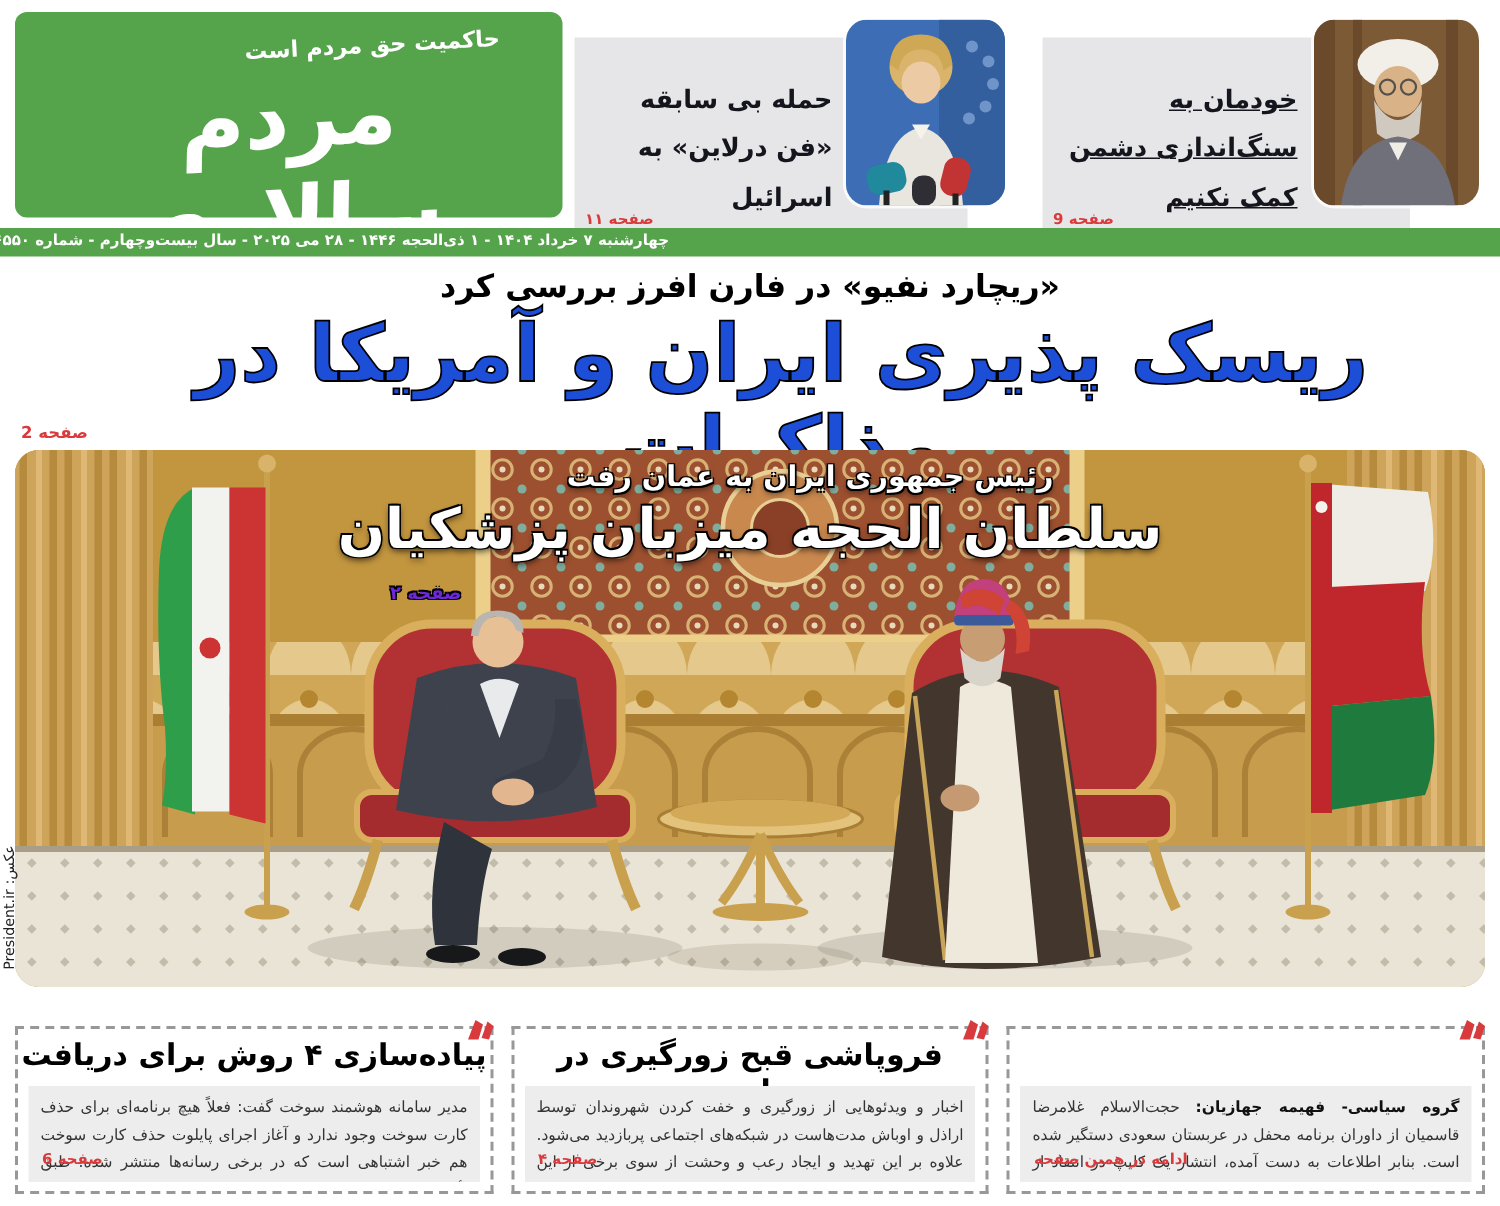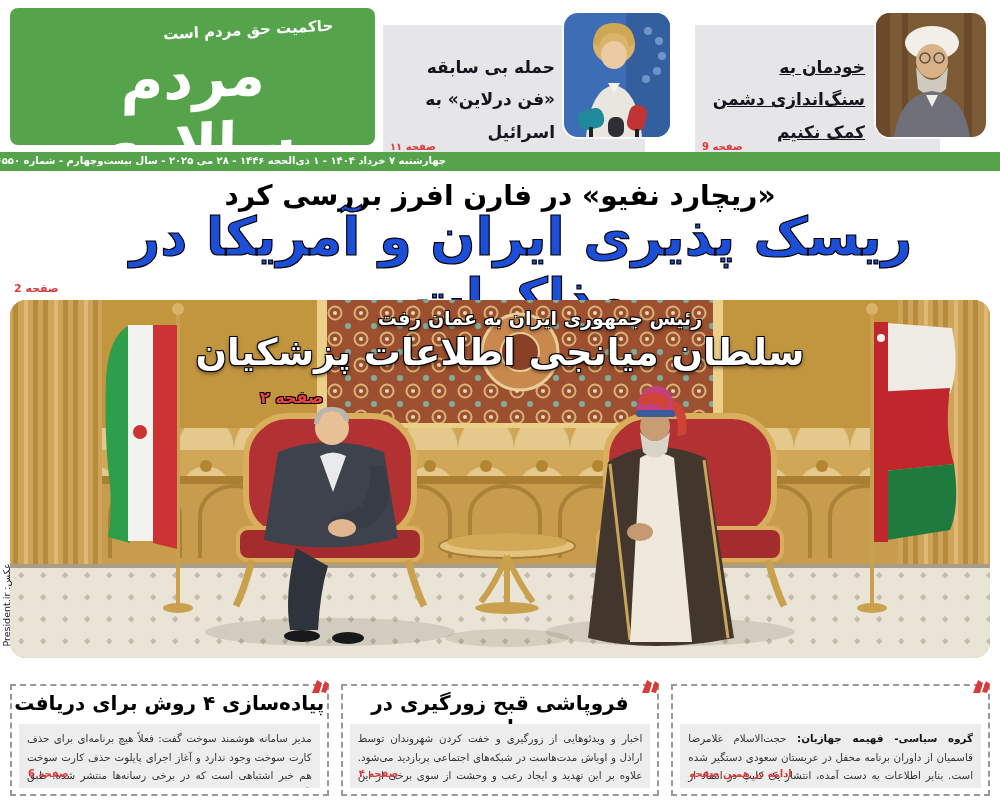--- a/index.html
+++ b/index.html
@@ -20,35 +20,35 @@
   .teaser-box .headline{position:absolute;top:26px;direction:rtl;text-align:right;
             font-size:17px;font-weight:bold;color:#15151d;line-height:1.9;}
   .page-ref{color:#d93a3c;font-weight:bold;font-size:10px;direction:rtl;text-align:right;}
   .teaser-box .page-ref{position:absolute;left:7px;bottom:7px;}
   .teaser-photo{position:absolute;top:13px;height:124px;border-radius:14px;overflow:hidden;
             box-shadow:0 0 0 2px rgba(255,255,255,.8);}
   .teaser-photo svg{display:block;width:100%;height:100%;}
 
   
   .lead-kicker{position:absolute;top:179px;left:0;width:100%;text-align:center;direction:rtl;
-            font-size:28px;font-weight:bold;color:#000;}
+            font-size:21px;font-weight:bold;color:#000;}
   .lead-headline{position:absolute;top:206px;left:0;width:100%;text-align:center;direction:rtl;
             font-size:53px;font-weight:bold;color:#1d4ed8;letter-spacing:-1px;margin-left:21px;
             -webkit-text-stroke:1.2px #000;}
   .lead-page-ref{position:absolute;top:282px;left:14px;font-size:11px;}
 
   
   .main-photo{position:absolute;left:10px;top:300px;width:980px;height:358px;border-radius:16px;
             overflow:hidden;background:#c89e50;}
   .main-photo svg{display:block;width:100%;height:100%;}
   .cap{position:absolute;left:0;width:100%;text-align:center;color:#fff;direction:rtl;
        text-shadow:-1px -1px 0 #000,1px -1px 0 #000,-1px 1px 0 #000,1px 1px 0 #000,0 2px 4px rgba(0,0,0,.65);}
   .cap-kicker{top:307px;font-size:19px;font-weight:bold;padding-left:40px;}
   .cap-headline{top:331px;font-size:37px;font-weight:bold;}
-  .cap-page{position:absolute;top:388px;left:26%;color:#ef4444;font-size:16px;font-weight:bold;direction:rtl;
+  .cap-page{position:absolute;top:388px;left:26%;color:#6d28d9;font-size:12px;font-weight:bold;direction:rtl;
        text-shadow:-1px -1px 0 #000,1px -1px 0 #000,-1px 1px 0 #000,1px 1px 0 #000;}
   .photo-credit{position:absolute;top:598px;left:-40px;width:96px;height:14px;
        transform:rotate(-90deg);font-size:9.5px;color:#222;text-align:center;direction:rtl;}
 
   
   .bottom-row{position:absolute;left:10px;top:684px;width:980px;height:112px;display:flex;
        direction:rtl;gap:12px;}
   .story-box{position:relative;flex:1;border:2px dashed #989898;background:#fff;}
   .story-title{margin-top:5px;text-align:center;direction:rtl;font-size:20px;font-weight:bold;color:#000;}
   .story-body{position:absolute;top:38px;left:7px;right:7px;bottom:6px;background:#ededee;
@@ -238,21 +238,21 @@
       <g>
         <ellipse cx="497" cy="246" rx="68" ry="12" fill="#e3c27c" stroke="#a87e35" stroke-width="2"></ellipse>
         <ellipse cx="497" cy="242" rx="60" ry="9" fill="#d2a957"></ellipse>
         <path d="M497,256 q-12,28 -26,46 M497,256 q12,28 26,46 M497,256 v50" stroke="#c9a14e" stroke-width="6" fill="none"></path>
         <ellipse cx="497" cy="308" rx="32" ry="6" fill="#c9a14e"></ellipse>
       </g>
     </svg>
   </div>
 
   <div class="cap cap-kicker">رئیس جمهوری ایران به عمان رفت</div>
-  <div class="cap cap-headline">سلطان میانجی اطلاعات پزشکیان</div>
+  <div class="cap cap-headline">سلطان الحجه میزبان پزشکیان</div>
   <div class="cap-page">صفحه ۲</div>
   <div class="photo-credit">عکس: President.ir</div>
 
   <div class="bottom-row">
 
     <div class="story-box">
       <svg class="corner-mark" viewBox="0 0 20 18">
         <polygon points="2,16 7,3 12,6 9,16" fill="#d93a3c"></polygon>
         <polygon points="11,15 15,4 19,7 16,16" fill="#d93a3c"></polygon>
       </svg>

